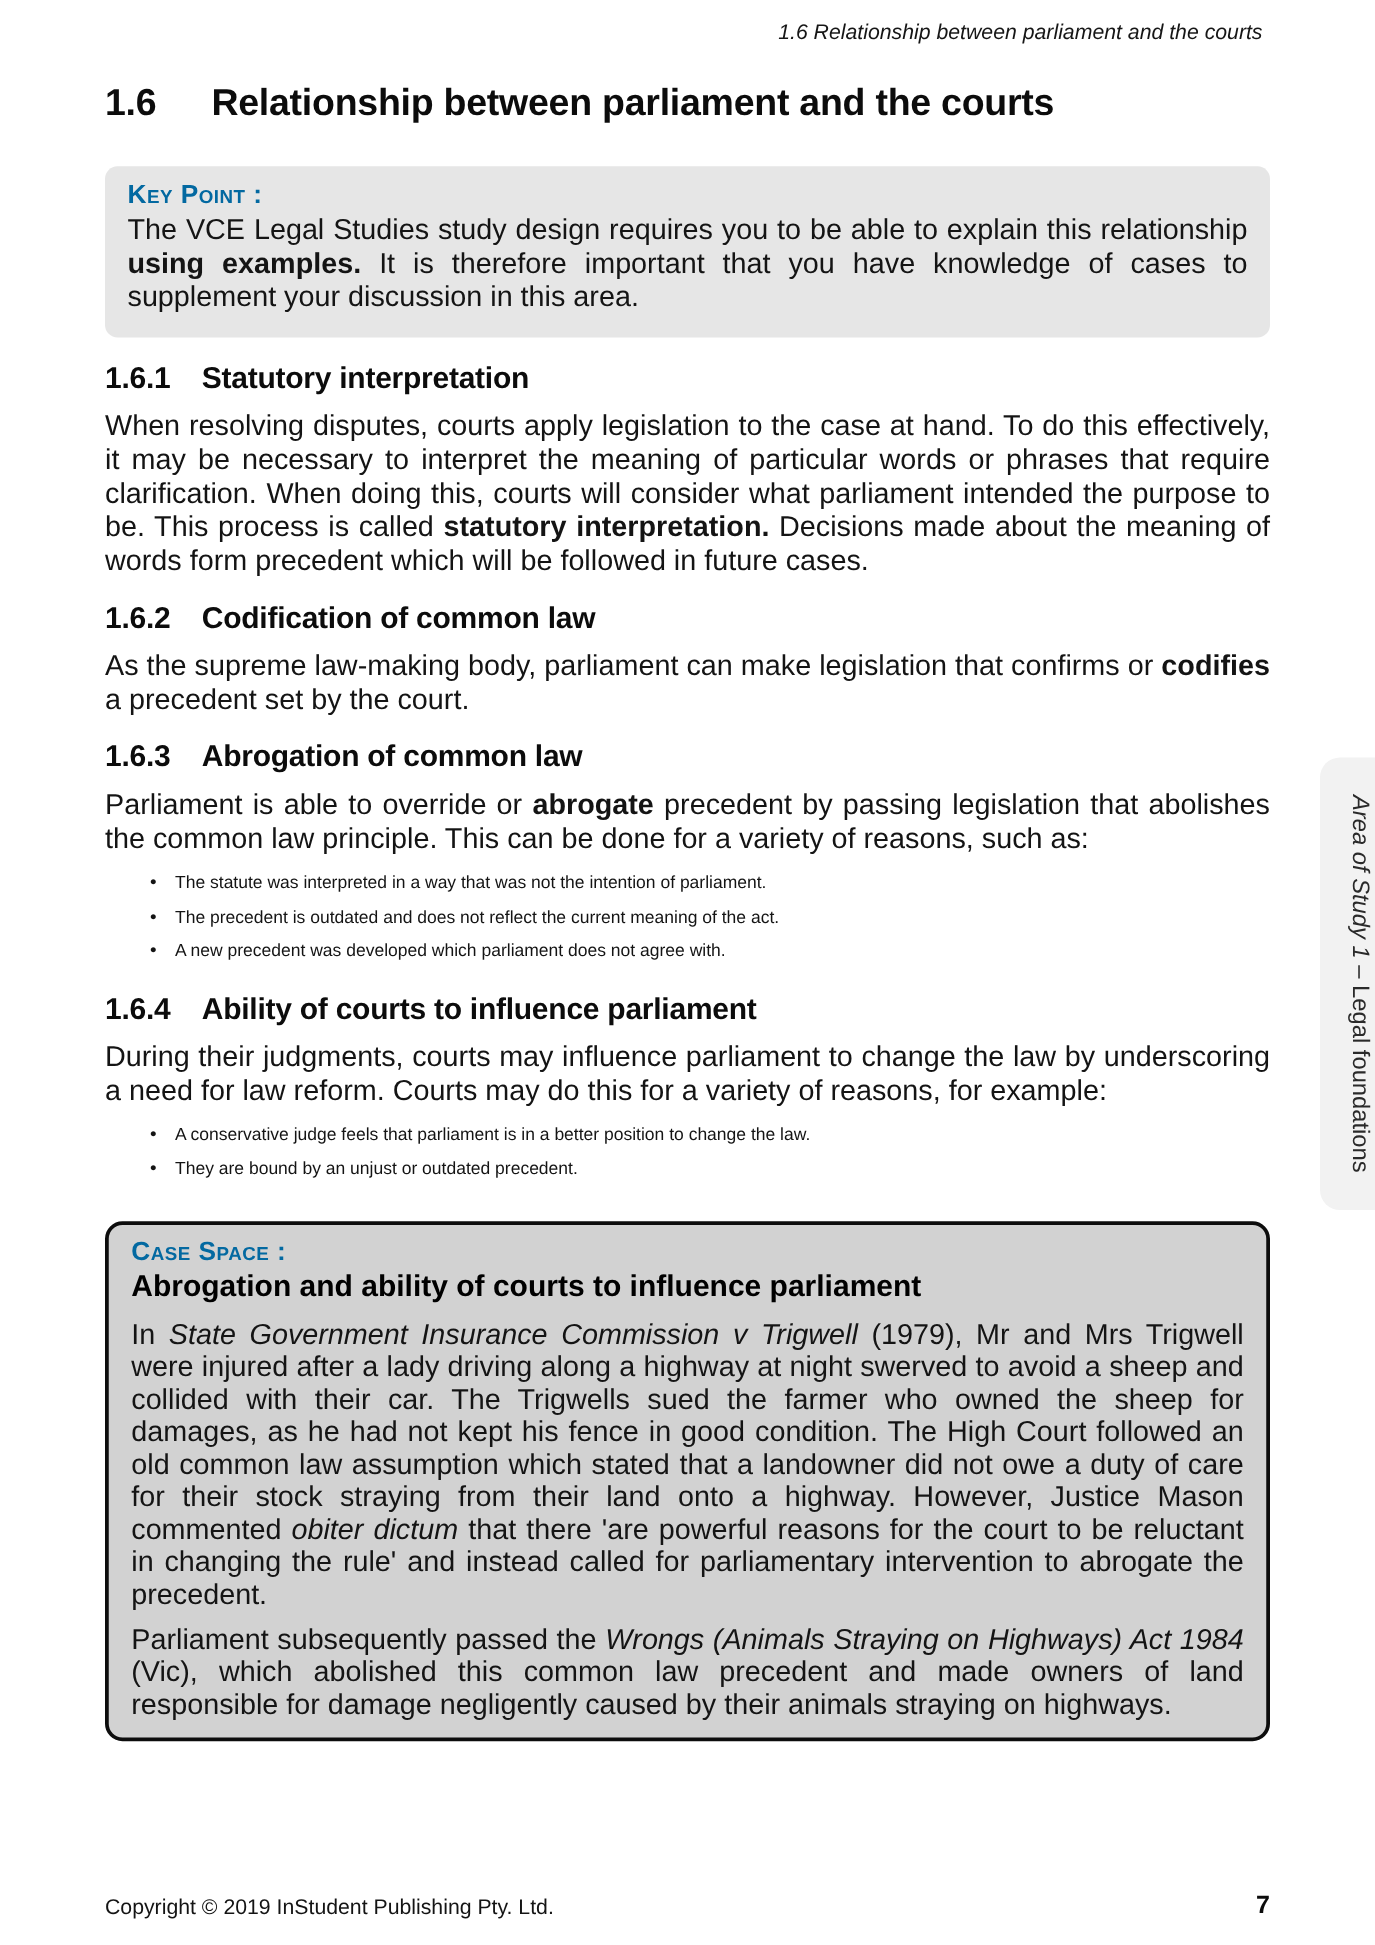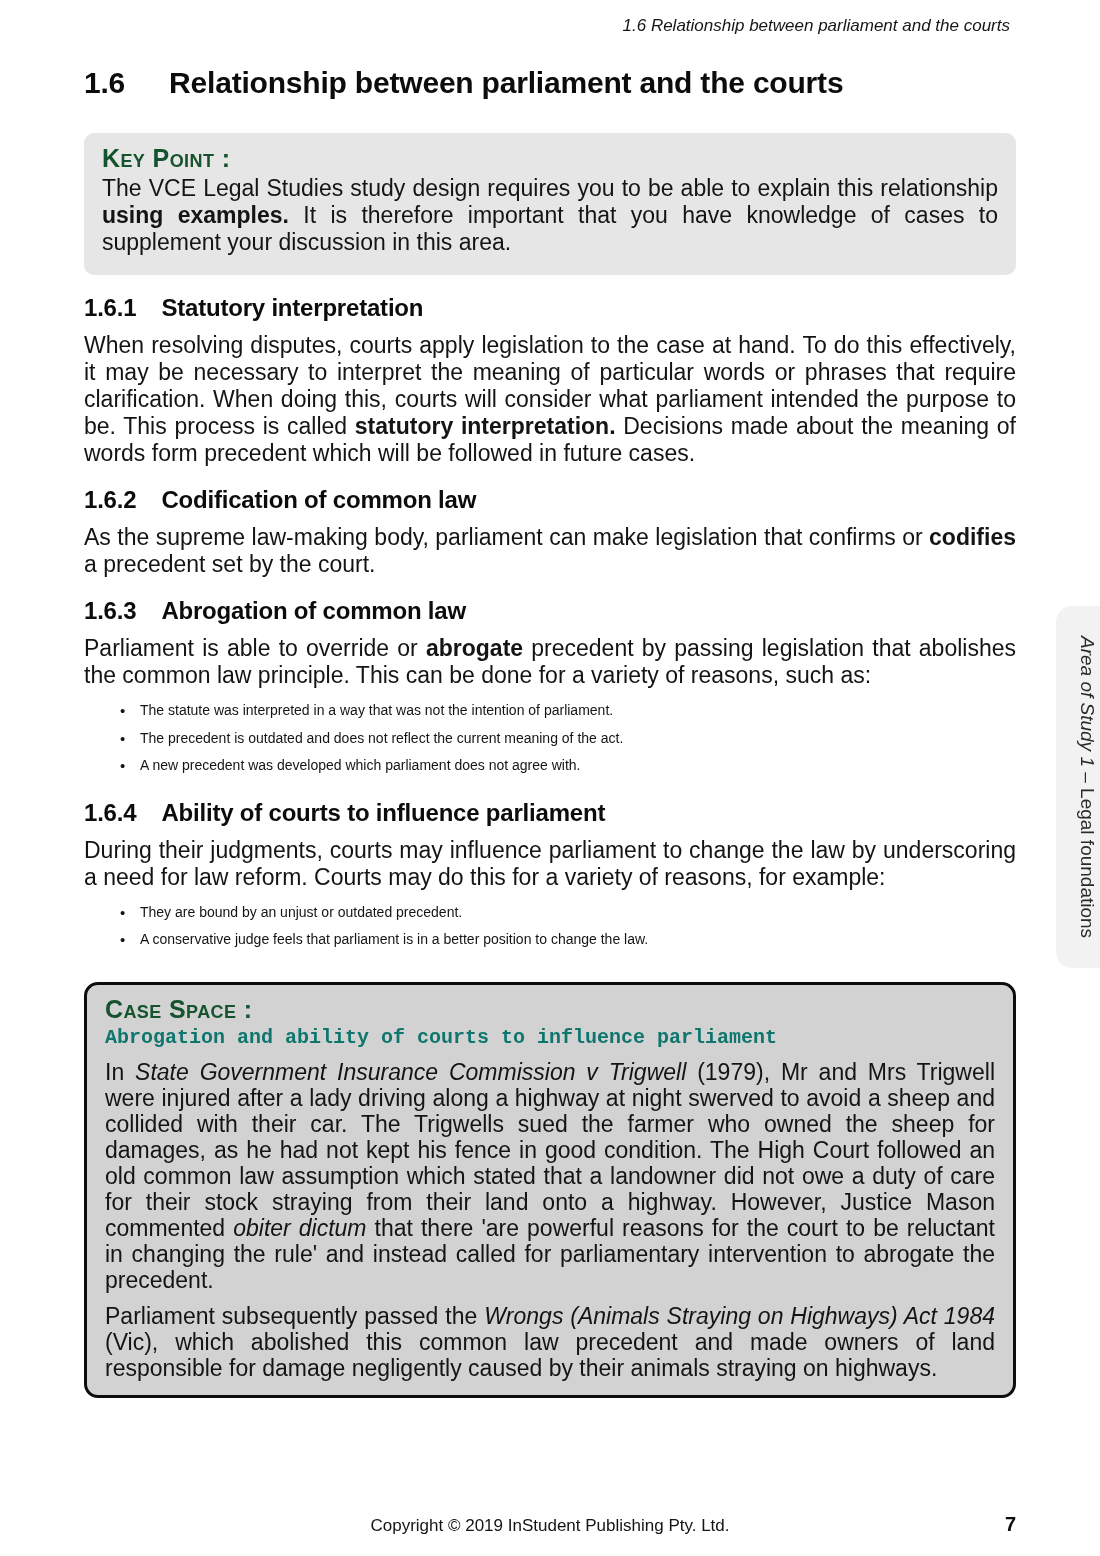--- a/index.html
+++ b/index.html
@@ -20,23 +20,23 @@
     margin:66px 0 33px 0;
     font-size:30px;font-weight:bold;letter-spacing:-0.2px;
     display:flex;gap:44px;color:#0c0c0c;
   }
   .box{box-sizing:border-box;width:100%;}
   .keypoint{
     background:#e6e6e6;border-radius:10px;
     padding:11px 18px 13px 18px;
   }
   .box-label{
-    font-weight:bold;font-size:25px;
+    font-weight:bold;font-size:21px;
     font-variant:small-caps;letter-spacing:0.4px;
-    margin-bottom:2px;color:#14532d;
+    margin-bottom:2px;color:#0369a1;
   }
   h2.sec-heading{
     margin:19px 0 10px 0;
     font-size:24px;font-weight:bold;letter-spacing:-0.2px;
     display:flex;gap:25px;color:#0c0c0c;
   }
   p.body{
     font-size:23px;line-height:27px;
     text-align:justify;margin:0 0 6px 0;color:#141414;
   }
@@ -50,38 +50,38 @@
   ul.bullets li::before{
     content:"\2022";position:absolute;left:2px;top:0;
     font-size:15px;line-height:27.5px;color:#141414;
   }
   .casespace{
     background:#d2d2d2;
     border:3px solid #0d0d0d;border-radius:14px;
     padding:10px 18px 14px 18px;
     margin-top:28px;
   }
-  .case-heading{font-weight:bold;font-size:20px;margin:2px 0 0 0;color:#0f766e;font-family:Liberation Mono, monospace;}
+  .case-heading{font-weight:bold;font-size:24px;margin:2px 0 0 0;color:#000000;}
   .casespace p.body{line-height:26px;margin:10px 0 0 0;}
   .sidebar-tab{
     position:absolute;top:606px;right:-18px;
     width:62px;height:362px;
     background:#f2f2f2;border-radius:16px;
     display:flex;align-items:center;justify-content:center;
   }
   .vtext{
     writing-mode:vertical-rl;
     font-size:19px;color:#2a2a2a;white-space:nowrap;
   }
   .tab-italic{font-style:italic;}
   .footer{
     position:absolute;left:84px;bottom:20px;width:932px;
     font-size:17px;color:#141414;
   }
-  .copyright{text-align:center;}
+  .copyright{text-align:left;}
   .page-number{
     position:absolute;right:0;top:-3px;
     font-weight:bold;font-size:20px;color:#0c0c0c;
   }
   span.b{font-weight:bold;}
   span.i{font-style:italic;}
 </style>
 </head>
 <body>
 
@@ -130,22 +130,22 @@
       </ul>
     </section>
 
     <section>
       <h2 class="sec-heading">
         <span>1.6.4</span>
         <span>Ability of courts to influence parliament</span>
       </h2>
       <p class="body"><span>During their judgments, courts may influence parliament to change the law by underscoring a need for law reform. Courts may do this for a variety of reasons, for example:</span></p>
       <ul class="bullets">
+        <li>A conservative judge feels that parliament is in a better position to change the law.</li>
         <li>They are bound by an unjust or outdated precedent.</li>
-        <li>A conservative judge feels that parliament is in a better position to change the law.</li>
       </ul>
     </section>
 
     <div class="box casespace">
       <div class="box-label">Case Space :</div>
       <div class="case-heading">Abrogation and ability of courts to influence parliament</div>
       <p class="body"><span>In </span><span class="i">State Government Insurance Commission v Trigwell</span><span> (1979), Mr and Mrs Trigwell were injured after a lady driving along a highway at night swerved to avoid a sheep and collided with their car.  The Trigwells sued the farmer who owned the sheep for damages, as he had not kept his fence in good condition.  The High Court followed an old common law assumption which stated that a landowner did not owe a duty of care for their stock straying from their land onto a highway.  However, Justice Mason commented </span><span class="i">obiter dictum</span><span> that there 'are powerful reasons for the court to be reluctant in changing the rule' and instead called for parliamentary intervention to abrogate the precedent.</span></p>
       <p class="body"><span>Parliament subsequently passed the </span><span class="i">Wrongs (Animals Straying on Highways) Act 1984</span><span> (Vic), which abolished this common law precedent and made owners of land responsible for damage negligently caused by their animals straying on highways.</span></p>
     </div>
 

